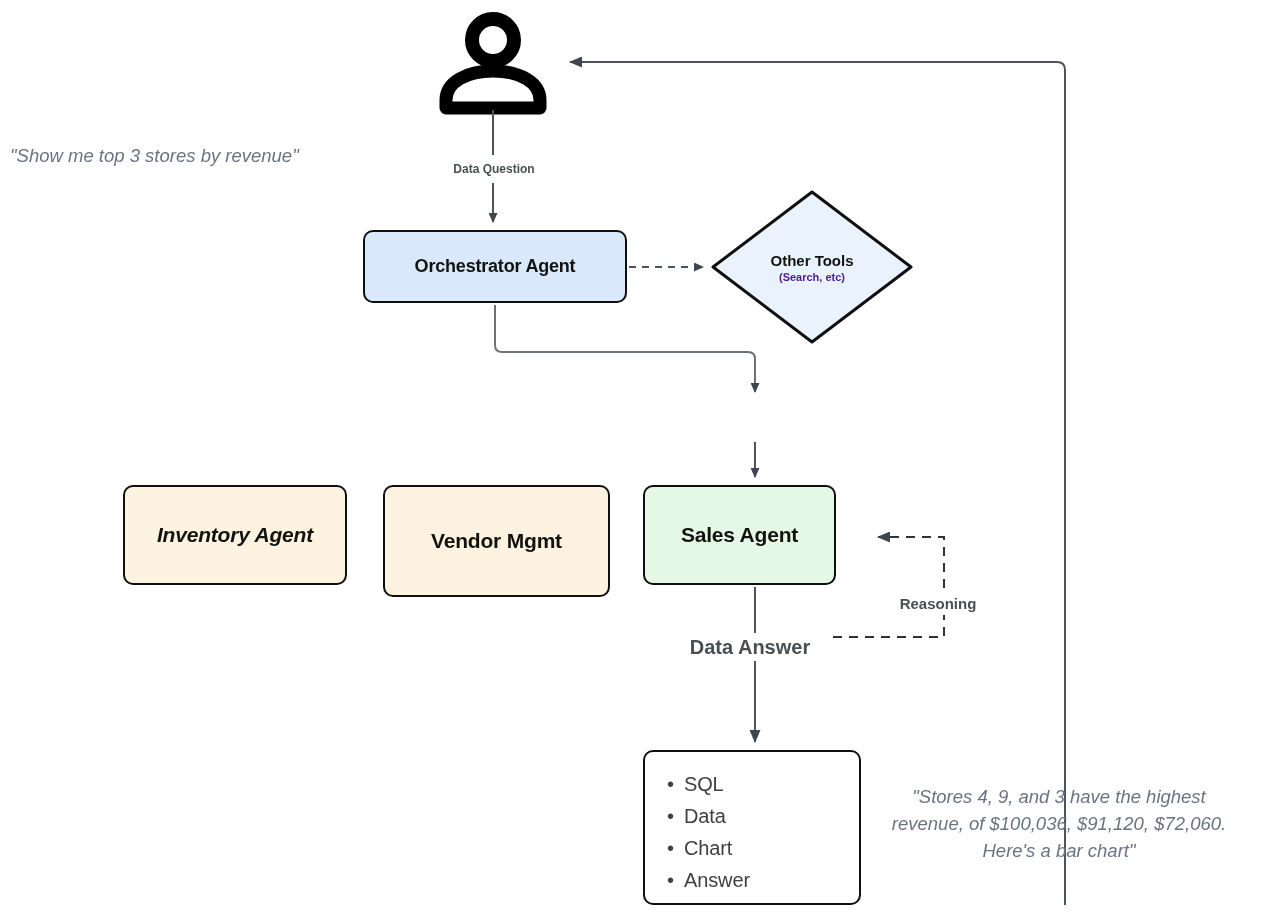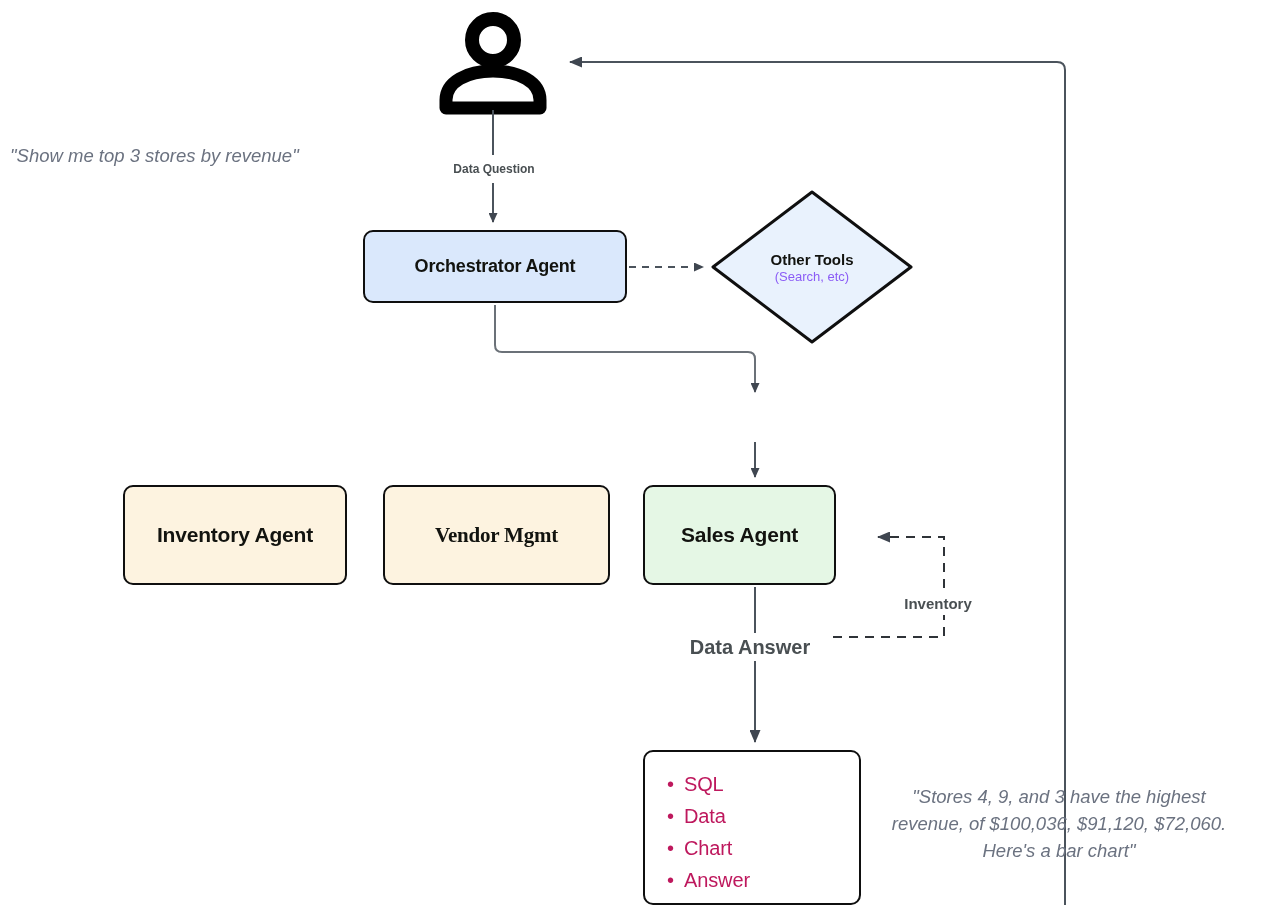--- a/index.html
+++ b/index.html
@@ -12,42 +12,42 @@
   #canvas{position:absolute;left:0;top:0;width:1264px;height:918px;}
   svg.layer{position:absolute;left:0;top:0;width:1264px;height:918px;pointer-events:none;}
   .node{position:absolute;box-sizing:border-box;display:flex;align-items:center;justify-content:center;}
 
   .boxnode{
     border:2.5px solid #0f0f0f;border-radius:10px;
     font-weight:bold;color:#12130f;letter-spacing:-.2px;
   }
   .orchestrator{left:363px;top:230px;width:264px;height:73px;background:#dae8fc;font-size:18px;}
   .mcpbar{left:123px;top:400px;width:743px;height:40px;background:#eff1f3;font-size:20px;border-radius:9px;}
-  .inventory{left:123px;top:485px;width:224px;height:100px;background:#fdf3e0;font-size:21px;}
-  .vendor{left:383px;top:485px;width:227px;height:100px;background:#fdf3e0;font-size:21px;font-family:Liberation Serif, serif;}
+  .inventory{left:123px;top:485px;width:224px;height:100px;background:#fdf3e0;font-size:21px;font-style:italic;}
+  .vendor{left:383px;top:485px;width:227px;height:112px;background:#fdf3e0;font-size:21px;}
   .sales{left:643px;top:485px;width:193px;height:100px;background:#e5f7e5;font-size:21px;}
 
   .outbox{
     left:643px;top:750px;width:218px;height:155px;background:#ffffff;
     border:2.5px solid #0f0f0f;border-radius:10px;
     display:block;padding:16px 0 0 22px;
   }
   .outbox .bullet-item{
-    font-size:20px;color:#be185d;font-weight:normal;
+    font-size:20px;color:#404040;font-weight:normal;
     line-height:32px;white-space:nowrap;letter-spacing:-.1px;
   }
   .outbox .bullet-item::before{content:"\2022";margin-right:10px;font-size:20px;}
 
   .diamond-label{
     position:absolute;left:712px;top:240px;width:200px;height:56px;
     display:flex;flex-direction:column;align-items:center;justify-content:center;
     text-align:left;line-height:1.25;
   }
   .diamond-label .dl-title{font-size:15px;font-weight:bold;color:#12130f;}
-  .diamond-label .dl-sub{font-size:13px;font-weight:normal;color:#8b5cf6;}
+  .diamond-label .dl-sub{font-size:11px;font-weight:bold;color:#4c1d95;}
 
   .edgelabel{
     position:absolute;background:#ffffff;
     font-weight:bold;color:#494f52;white-space:nowrap;
     display:flex;align-items:center;justify-content:center;
   }
   .lbl-dataq{left:406px;top:155px;width:176px;height:28px;font-size:12px;}
   .lbl-dataa{left:672px;top:633px;width:156px;height:28px;font-size:20px;}
   .lbl-reason{left:884px;top:591px;width:108px;height:24px;font-size:15px;}
 
@@ -115,21 +115,21 @@
   </div>
 
   <div class="node boxnode vendor">
     <span>Vendor Mgmt</span>
   </div>
 
   <div class="node boxnode sales">
     <span>Sales Agent</span>
   </div>
 
-  <div class="edgelabel lbl-reason">Inventory</div>
+  <div class="edgelabel lbl-reason">Reasoning</div>
 
   <div class="edgelabel lbl-dataa">Data Answer</div>
 
   <div class="node outbox" id="output-box">
       <div class="bullet-item">SQL</div>
       <div class="bullet-item">Data</div>
       <div class="bullet-item">Chart</div>
       <div class="bullet-item">Answer</div>
     </div>
 

